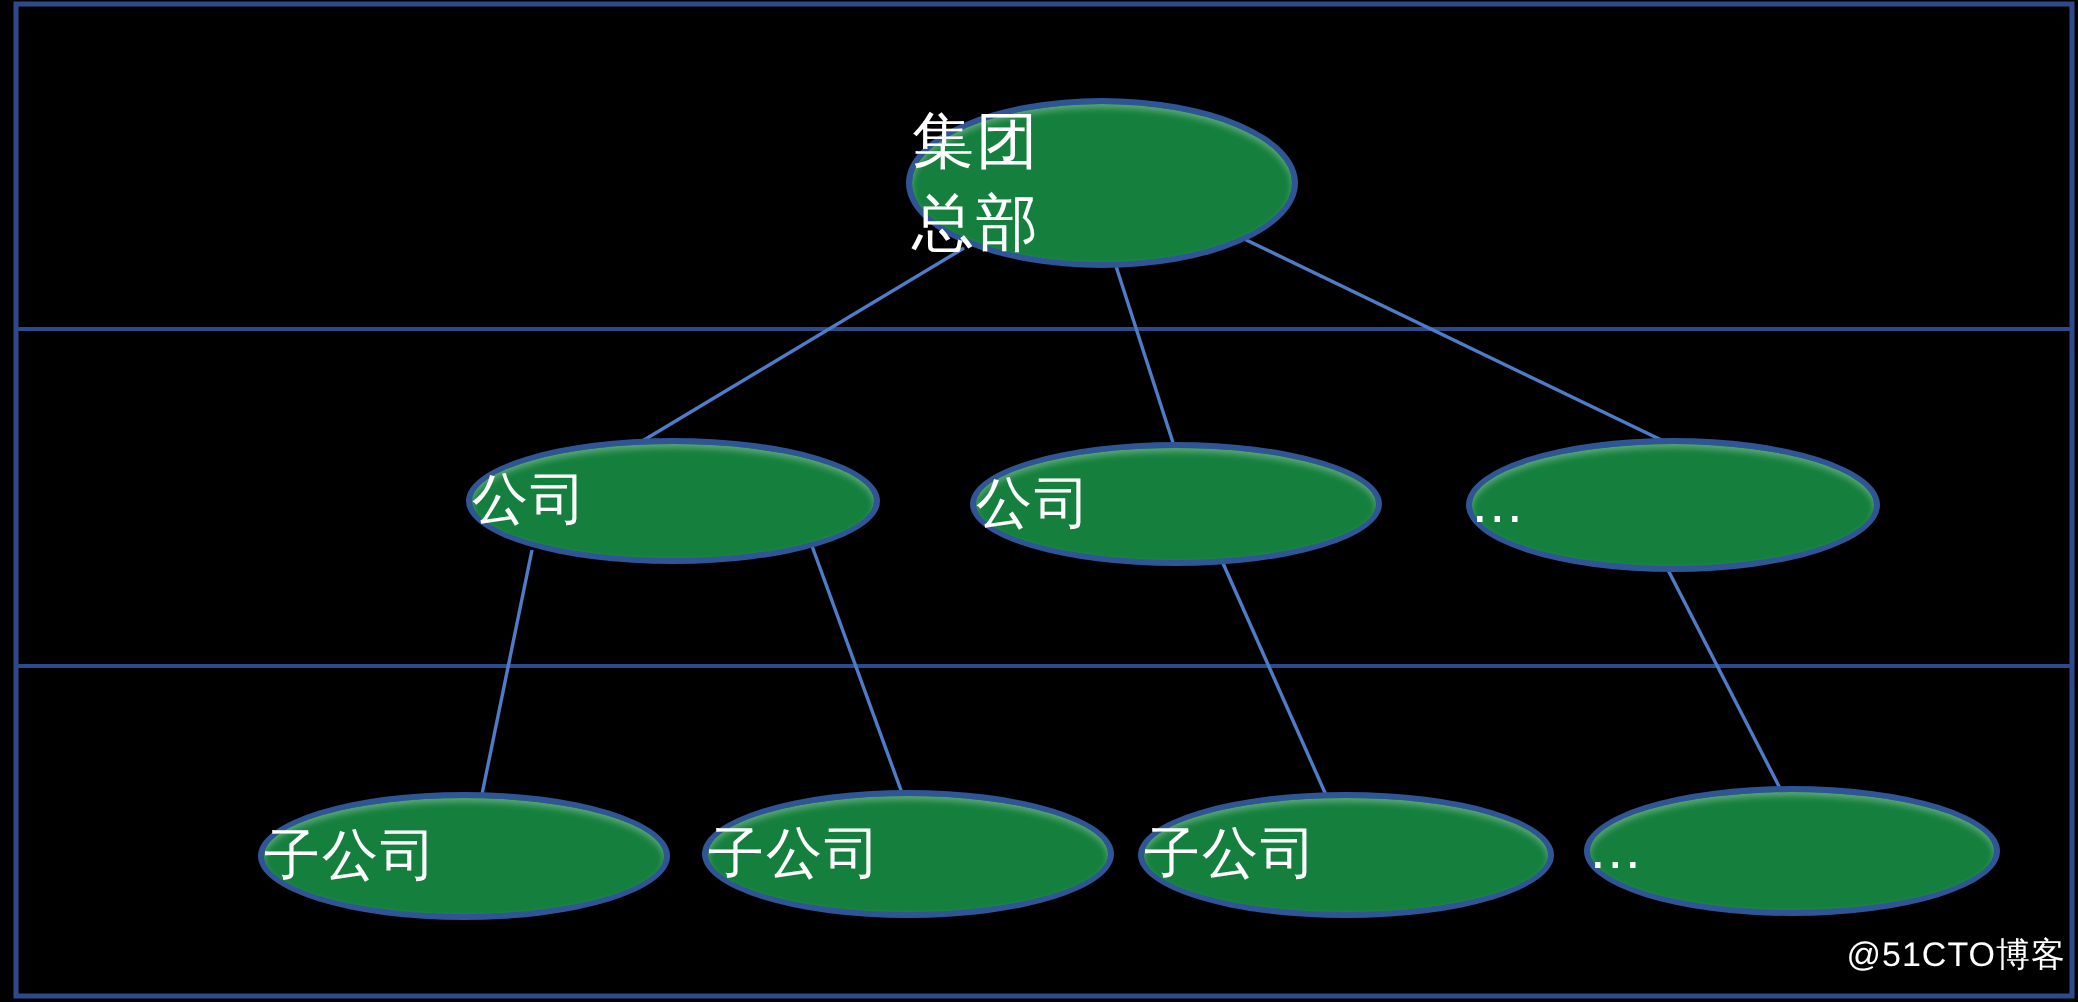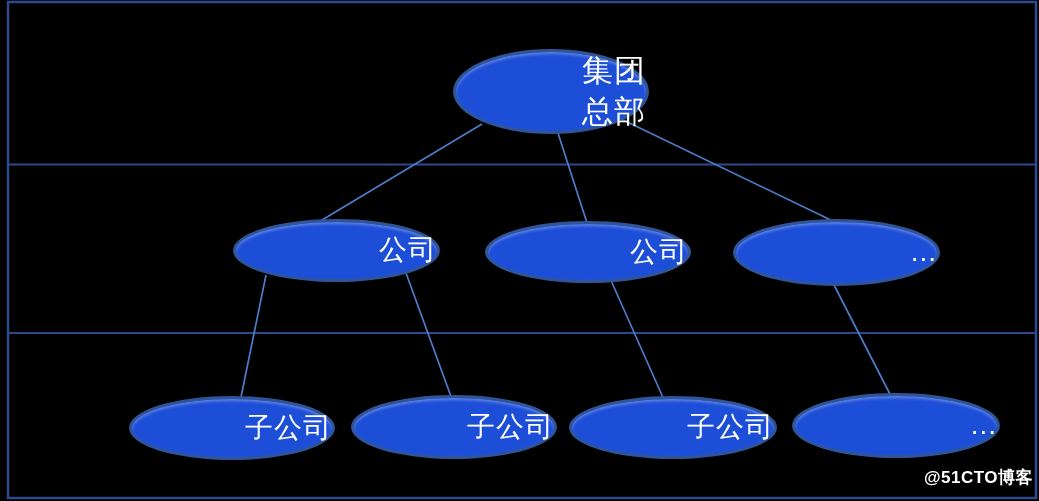--- a/index.html
+++ b/index.html
@@ -20,26 +20,26 @@
     left: 0;
     top: 0;
     width: 1039px;
     height: 501px;
     z-index: 1;
   }
   .node {
     position: absolute;
     z-index: 2;
     border-radius: 50%;
-    background: #1d4ed8;
+    background: #15803d;
     border: 3px solid #2F5597;
     box-shadow: inset 0 2px 3px rgba(255,255,255,0.30);
     display: flex;
     align-items: center;
-    justify-content: flex-end;
+    justify-content: flex-start;
     box-sizing: border-box;
   }
   .node .label {
     color: #FFFFFF;
     font-size: 28px;
     letter-spacing: 1px;
     text-align: center;
     white-space: pre-line;
     line-height: 1.3;
     user-select: none;
@@ -58,21 +58,20 @@
 
   .watermark {
     position: absolute;
     z-index: 3;
     right: 6px;
     top: 466px;
     color: #FFFFFF;
     font-size: 17px;
     letter-spacing: 0.5px;
     user-select: none;
-    font-weight: bold;
   }
 </style>
 </head>
 <body>
 
 <div class="screen">
 
   <svg class="lines-layer" width="1039" height="501" viewBox="0 0 1039 501" xmlns="http://www.w3.org/2000/svg">
 
     <rect x="8" y="2" width="1028" height="496" fill="none" stroke="#2E4A8C" stroke-width="2.5"></rect>

